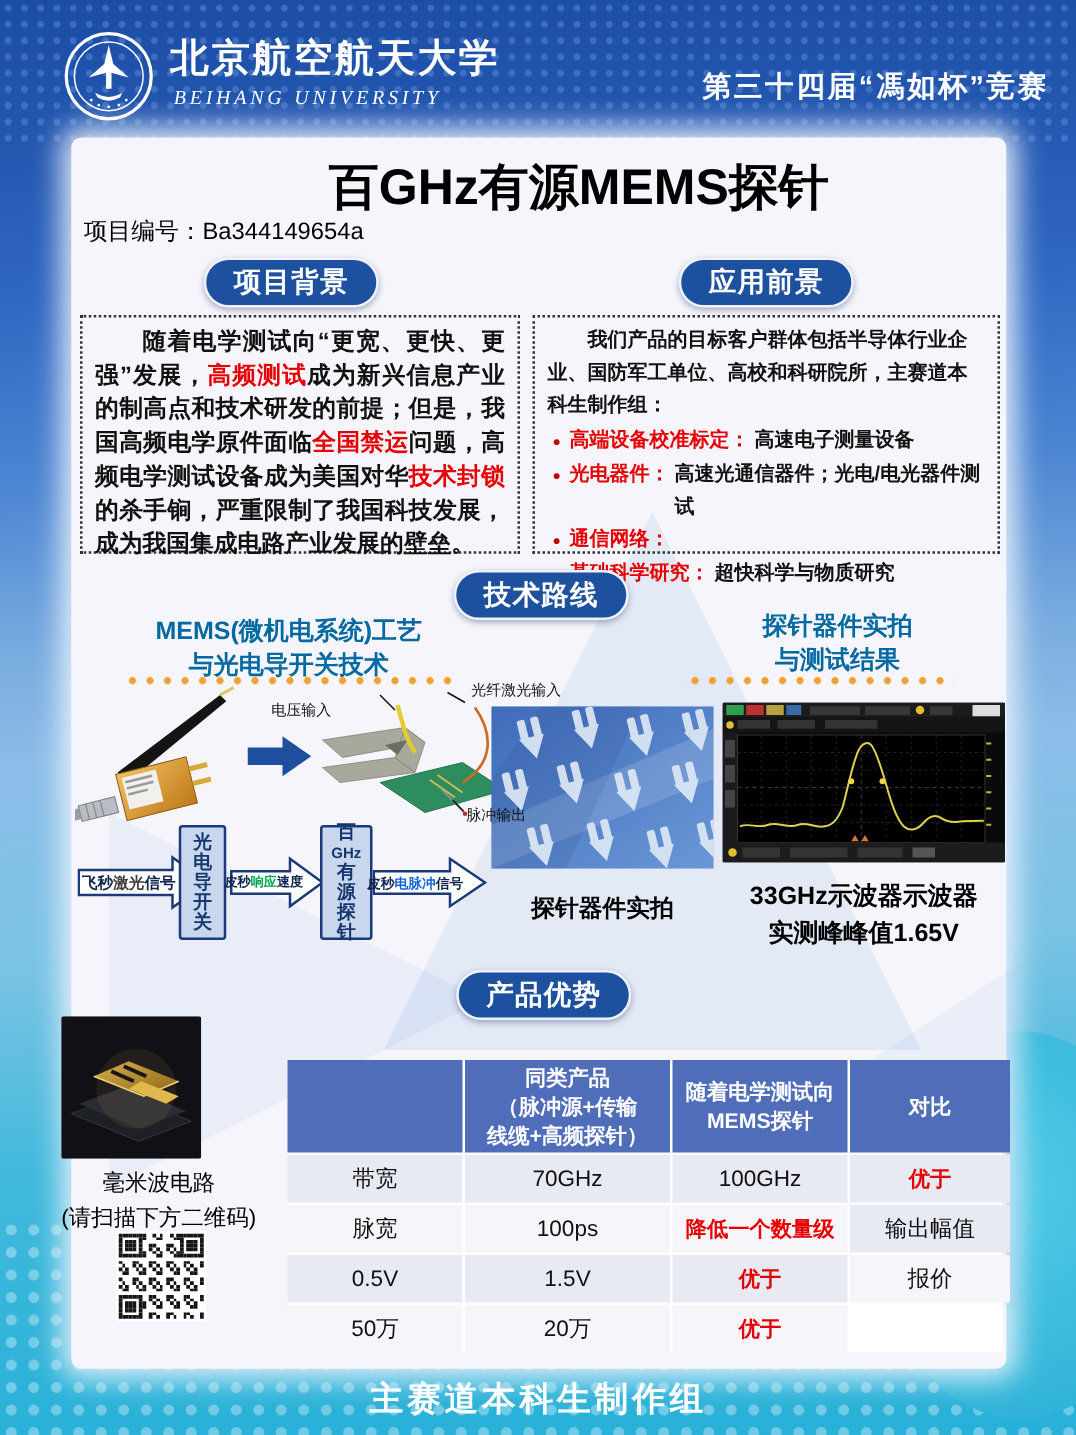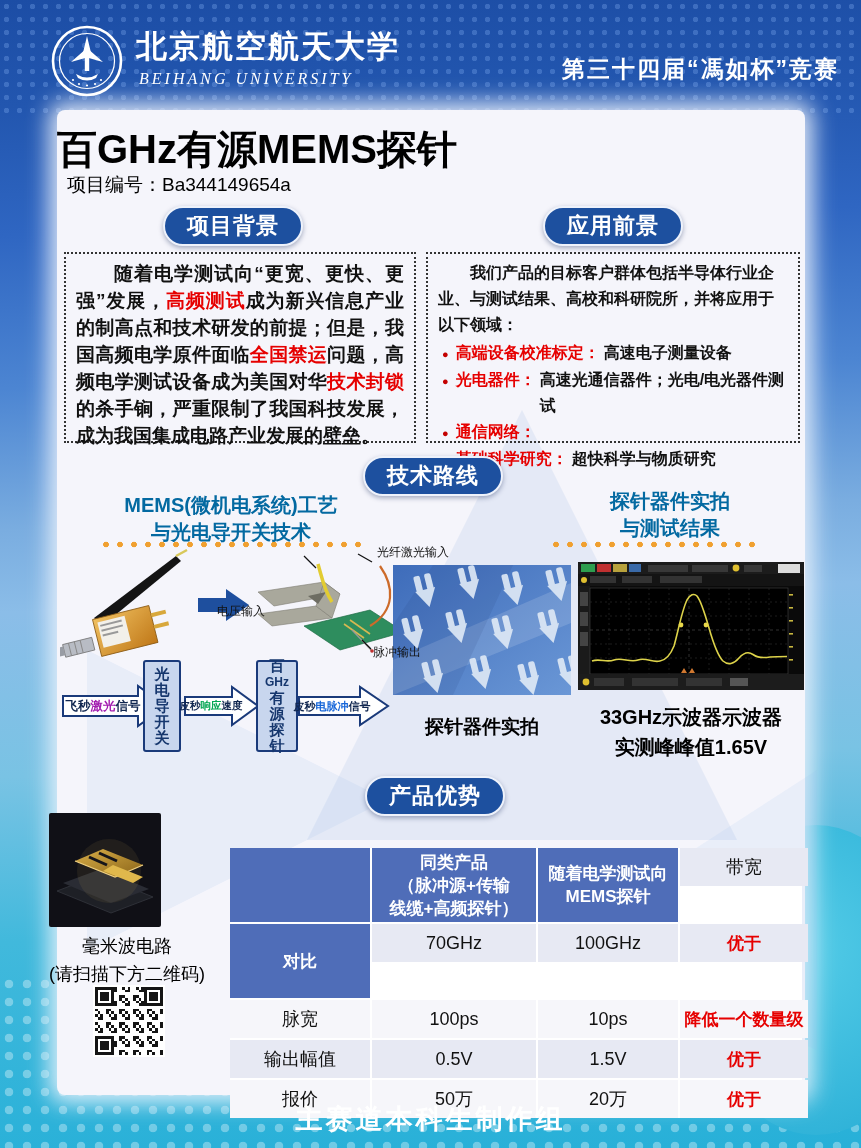--- a/index.html
+++ b/index.html
@@ -26,22 +26,22 @@
       font-family:"Liberation Serif",serif;letter-spacing:2px;}
   .uni-en{position:absolute;left:139px;top:70px;font-size:16px;letter-spacing:3px;
       font-family:"Liberation Serif",serif;font-style:italic;}
   .comp{position:absolute;right:22px;top:54px;font-size:23px;font-weight:bold;letter-spacing:2px;}
   
   .card{position:absolute;left:57px;top:110px;width:748px;height:985px;z-index:2;
       background:#f5f5fb;border-radius:8px;
       box-shadow:0 0 22px 8px rgba(238,244,253,.9);}
   .wm{position:absolute;z-index:0;}
   .card>*{z-index:1;}
-  .title{position:absolute;left:0;top:12px;width:100%;
-      font-size:40px;font-weight:bold;color:#000;margin:0;}
+  .title{position:absolute;left:0;top:12px;width:100%;text-align:center;
+      font-size:40px;font-weight:bold;color:#000;margin:0;padding-left:32px;}
   .projno{position:absolute;left:10px;top:62px;font-size:19px;color:#000;}
   .badge{position:absolute;transform:translateX(-50%);background:#1d509f;color:#fff;
       font-weight:bold;font-size:22px;line-height:1;padding:7px 22px;border-radius:24px;
       border:2.5px solid #eef2fb;letter-spacing:1px;box-shadow:0 2px 5px rgba(10,30,80,.35);
       white-space:nowrap;z-index:3;}
   .dotbox{position:absolute;border:2px dotted #333;box-sizing:border-box;padding:6px 10px;}
   .para{margin:0;font-size:19px;font-weight:bold;line-height:27px;text-align:justify;
       text-indent:2em;color:#111;}
   .intro{margin:0 0 2px 0;font-size:16px;font-weight:bold;line-height:26px;
       text-indent:2em;color:#111;}
@@ -124,21 +124,21 @@
     <h1 class="title">百GHz有源MEMS探针</h1>
     <div class="projno">项目编号：Ba344149654a</div>
 
     <div class="badge" style="left:176px;top:96px;">项目背景</div>
     <div class="dotbox" style="left:7px;top:142px;width:352px;height:191px;">
       <p class="para"><span>随着电学测试向“更宽、更快、更强”发展，</span><span style="color: rgb(230, 0, 0);">高频测试</span><span>成为新兴信息产业的制高点和技术研发的前提；但是，我国高频电学原件面临</span><span style="color: rgb(230, 0, 0);">全国禁运</span><span>问题，高频电学测试设备成为美国对华</span><span style="color: rgb(230, 0, 0);">技术封锁</span><span>的杀手锏，严重限制了我国科技发展，成为我国集成电路产业发展的壁垒。</span></p>
     </div>
 
     <div class="badge" style="left:556px;top:96px;">应用前景</div>
     <div class="dotbox" style="left:369px;top:142px;width:374px;height:191px;">
-      <p class="intro">我们产品的目标客户群体包括半导体行业企业、与测试结果、高校和科研院所，并将应用于以下领域：</p>
+      <p class="intro">我们产品的目标客户群体包括半导体行业企业、国防军工单位、高校和科研院所，主赛道本科生制作组：</p>
       <div class="bullet">
         <span class="dot">●</span>
         <span class="lead">高端设备校准标定：</span>
         <span>高速电子测量设备</span>
       </div>
       <div class="bullet">
         <span class="dot">●</span>
         <span class="lead">光电器件：</span>
         <span>高速光通信器件；光电/电光器件测试</span>
       </div>
@@ -209,31 +209,31 @@
       <line x1="92" y1="72" x2="112" y2="86" stroke="#d8b850" stroke-width="1.6"></line>
       <line x1="98" y1="68" x2="118" y2="82" stroke="#d8b850" stroke-width="1.6"></line>
       <line x1="100" y1="78" x2="120" y2="99" stroke="#999" stroke-width="1.2"></line>
       <circle cx="120" cy="99" r="1.8" fill="#c03030"></circle>
       <path d="M66,12 C70,26 72,38 80,50" fill="none" stroke="#e2cc32" stroke-width="3.5"></path>
       <path d="M128,14 C142,34 144,58 118,74" fill="none" stroke="#cd6b2a" stroke-width="2.2"></path>
       <line x1="52" y1="4" x2="64" y2="16" stroke="#111" stroke-width="1.2"></line>
       <line x1="106" y1="2" x2="120" y2="10" stroke="#111" stroke-width="1.2"></line>
       <line x1="110" y1="88" x2="119" y2="97" stroke="#111" stroke-width="1.2"></line>
     </svg>
-    <div class="ann" style="left:160px;top:450px;margin-top:43px;">电压输入</div>
+    <div class="ann" style="left:160px;top:450px;">电压输入</div>
     <div class="ann" style="left:320px;top:434px;">光纤激光输入</div>
     <div class="ann" style="left:316px;top:534px;">脉冲输出</div>
 
     <div class="flowarrow" style="left:5px;top:574px;width:106px;height:44px;">
       <svg width="106" height="44" viewBox="0 0 106 44">
           <polygon points="1,12 76,12 76,2 104,22 76,42 76,32 1,32" fill="#fff" stroke="#1a3a7a" stroke-width="2"></polygon>
         </svg>
       <div class="txt" style="font-size:12.5px;">
           <span>飞秒</span>
-          <span style="color: #a21caf;">激光</span>
+          <span style="color: #404040;">激光</span>
           <span>信号</span>
         </div>
     </div>
     <div class="fbox" style="left:86px;top:550px;height:92px;">
       <span>光</span>
       <span>电</span>
       <span>导</span>
       <span>开</span>
       <span>关</span>
     </div>
@@ -634,30 +634,29 @@
         <i style="grid-area: 25 / 25;"></i>
       </div>
 
     <div class="vtable">
       <div class="c th"></div>
       <div class="c th">同类产品
 （脉冲源+传输
 线缆+高频探针）</div>
       <div class="c th">随着电学测试向
 MEMS探针</div>
+      <div class="c th">对比</div>
+
       <div class="c td r0">带宽</div>
-
-      <div class="c th">对比</div>
       <div class="c td r0">70GHz</div>
       <div class="c td r0">100GHz</div>
       <div class="c td r0 verdict">优于</div>
 
       <div class="c td r1">脉宽</div>
       <div class="c td r1">100ps</div>
-      <div class="c td r1">10ps</div>
       <div class="c td r1 verdict">降低一个数量级</div>
 
       <div class="c td r0">输出幅值</div>
       <div class="c td r0">0.5V</div>
       <div class="c td r0">1.5V</div>
       <div class="c td r0 verdict">优于</div>
 
       <div class="c td r1">报价</div>
       <div class="c td r1">50万</div>
       <div class="c td r1">20万</div>

